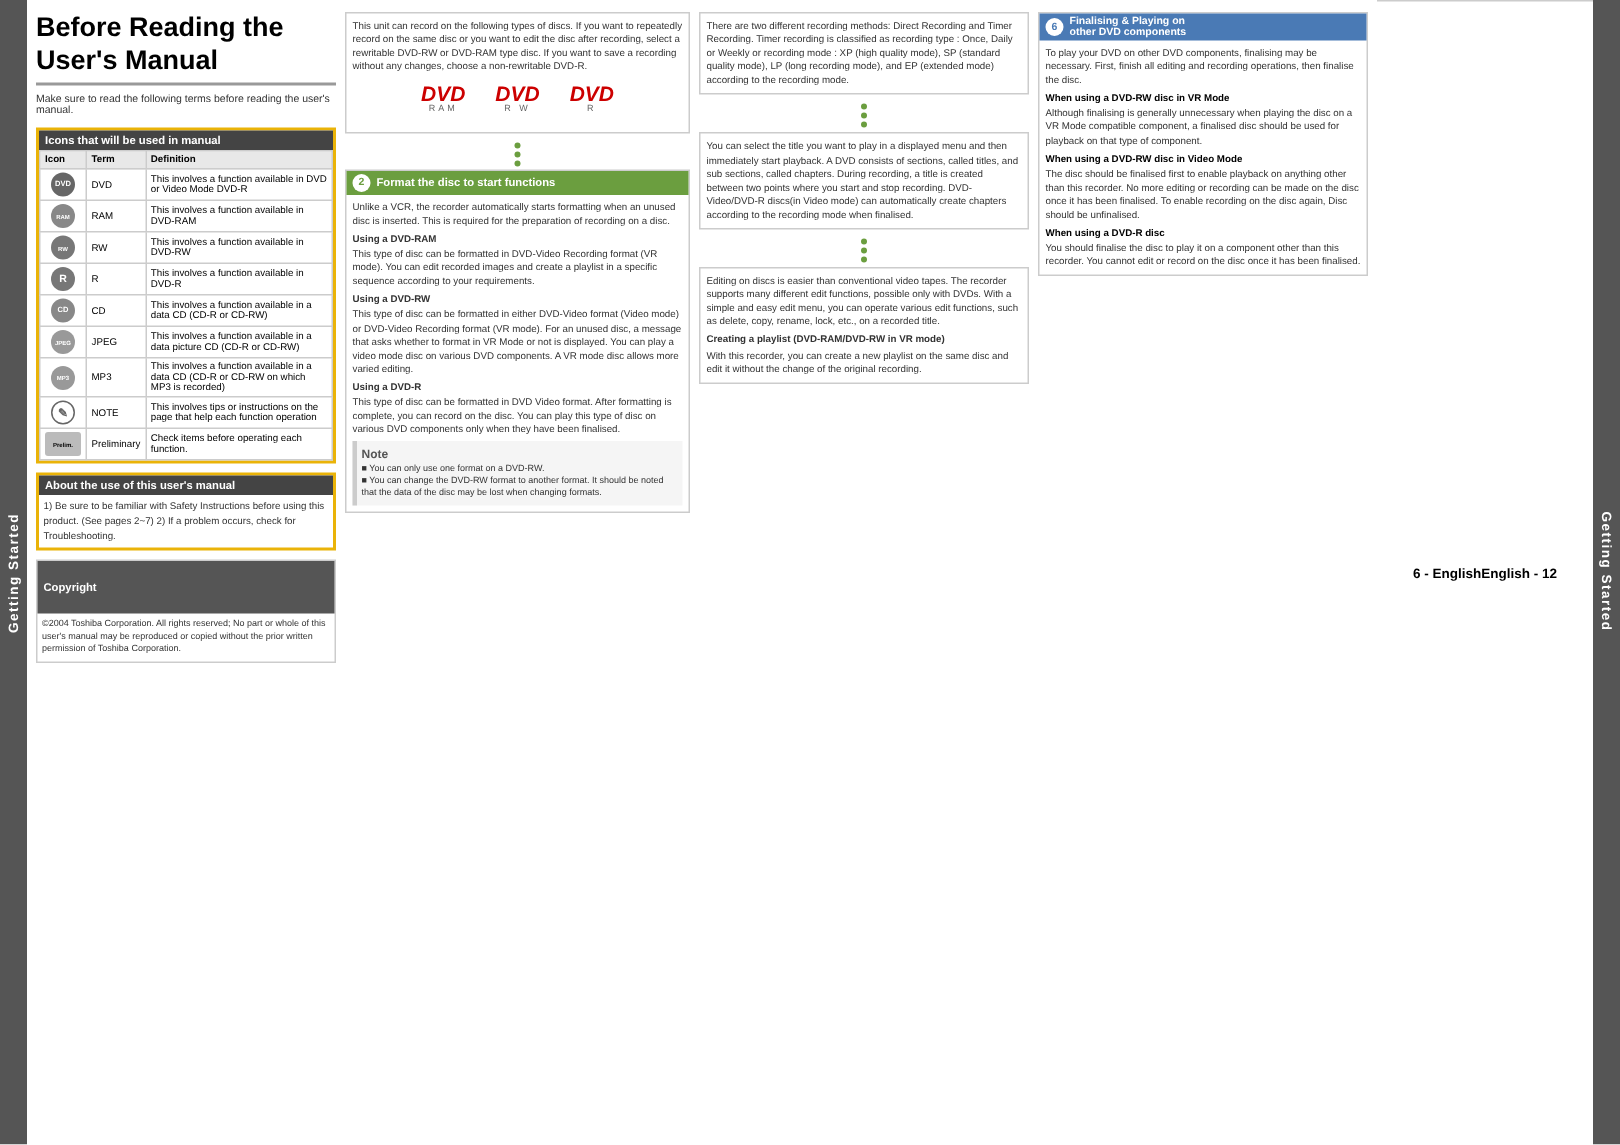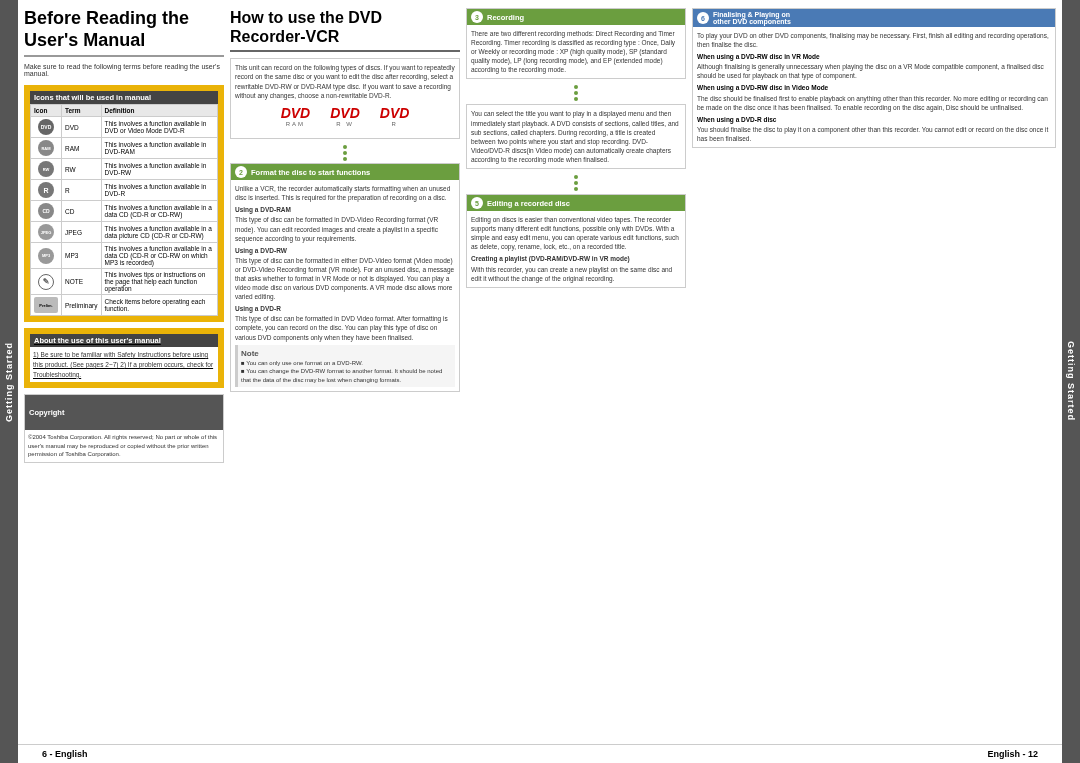--- a/index.html
+++ b/index.html
@@ -47,21 +47,21 @@
       display: flex;
       align-items: center;
       justify-content: center;
       width: 18px;
       letter-spacing: 1px;
     }
 
     .main-content {
       flex: 1;
       display: flex;
-      flex-direction: column;
+      flex-direction: row;
       justify-content: center;
     }
 
     .content-area {
       flex: 1;
       display: flex;
       padding: 8px 6px;
       gap: 6px;
       background: #fff;
     }
@@ -82,21 +82,21 @@
       padding-bottom: 4px;
     }
 
     .col1-subtitle {
       font-size: 7px;
       color: #333;
       margin-bottom: 8px;
     }
 
     .section-box {
-      border: 6px solid #eab308;
+      border: 2px solid #eab308;
       margin-bottom: 6px;
     }
 
     .section-header {
       background: #444;
       color: #fff;
       font-weight: bold;
       font-size: 7.5px;
       padding: 2px 4px;
     }
@@ -149,21 +149,20 @@
       font-size: 8px;
     }
     .icon-prelim {
       background: #aaa;
       font-size: 4px;
       border-radius: 2px;
     }
 
     .about-section {
       margin-bottom: 6px;
-      text-decoration: underline;
     }
 
     .copyright-section {
       border: 1px solid #ccc;
     }
 
     .copyright-header {
       background: #555;
       color: #fff;
       font-weight: bold;
@@ -466,21 +465,20 @@
         <div class="copyright-section">
           <div class="copyright-header">Copyright</div>
           <div class="copyright-body">©2004 Toshiba Corporation.
 All rights reserved; No part or whole of this user's
 manual may be reproduced or copied without the prior
 written permission of Toshiba Corporation.</div>
         </div>
       </div>
 
       <div class="col2">
-        <div class="col2-title">How to use the DVD<br>Recorder-VCR</div>
 
         <div class="step-box">
           <div class="step-body">
             <div>This unit can record on the following types of discs. If you want to repeatedly record on the same disc or you want to edit the disc after recording, select a rewritable DVD-RW or DVD-RAM type disc. If you want to save a recording without any changes, choose a non-rewritable DVD-R.</div>
 
             <div class="dvd-icons-row">
               <div class="dvd-icon-item">
                 <div class="dvd-logo">
                   <span class="dvd-logo-main">DVD</span>
                   <span class="dvd-logo-sub">RAM</span>
@@ -526,24 +524,20 @@
               <div>■ <span>You can only use one format on a DVD-RW.</span></div>
               <div>■ <span>You can change the DVD-RW format to another format. It should be noted that the data of the disc may be lost when changing formats.</span></div>
             </div>
           </div>
         </div>
       </div>
 
       <div class="col3">
 
         <div class="step-box">
-          <div class="step-header">
-            <div class="step-num">3</div>
-            <span>Recording</span>
-          </div>
           <div class="step-body">There are two different recording methods: Direct Recording and Timer Recording. Timer recording is classified as recording type : Once, Daily or Weekly or recording mode : XP (high quality mode), SP (standard quality mode), LP (long recording mode), and EP (extended mode) according to the recording mode.</div>
         </div>
 
         <div class="connector-dot-line" style="margin:3px 0; justify-content:center; display:flex; flex-direction:column; align-items:center; gap:2px;">
           <div class="dot"></div>
             <div class="dot"></div>
             <div class="dot"></div>
         </div>
 
         <div class="step-box">
@@ -554,24 +548,20 @@
 During recording, a title is created between two points where you start and stop recording. DVD-Video/DVD-R discs(in Video mode) can automatically create chapters according to the recording mode when finalised.</div>
         </div>
 
         <div class="connector-dot-line" style="margin:3px 0; justify-content:center; display:flex; flex-direction:column; align-items:center; gap:2px;">
           <div class="dot"></div>
             <div class="dot"></div>
             <div class="dot"></div>
         </div>
 
         <div class="step-box">
-          <div class="step-header">
-            <div class="step-num">5</div>
-            <span>Editing a recorded disc</span>
-          </div>
           <div class="step-body">
             <div>Editing on discs is easier than conventional video tapes. The recorder supports many different edit functions, possible only with DVDs.
 
 With a simple and easy edit menu, you can operate various edit functions, such as delete, copy, rename, lock, etc., on a recorded title.</div>
             <div class="step-sub-header">
               <strong>Creating a playlist (DVD-RAM/DVD-RW in VR mode)</strong>
             </div>
             <div>With this recorder, you can create a new playlist on the same disc and edit it without the change of the original recording.</div>
           </div>
         </div>

